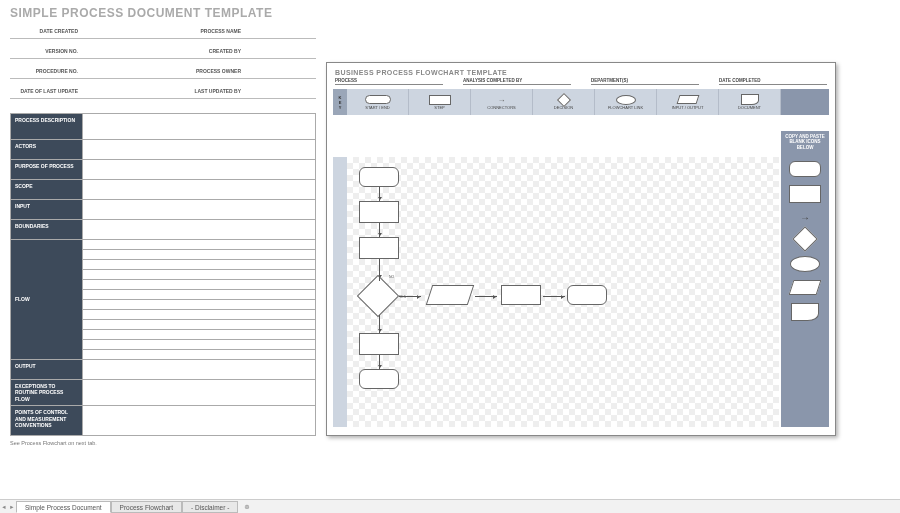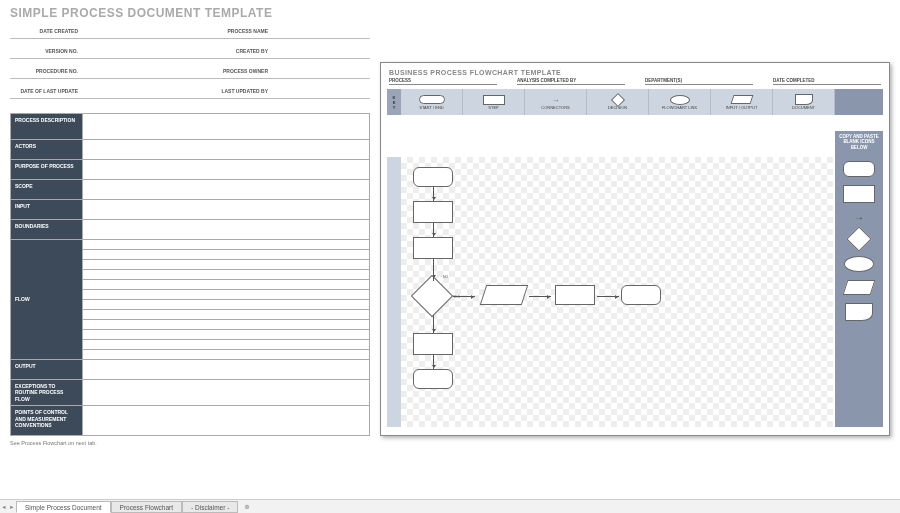--- a/index.html
+++ b/index.html
@@ -1,19 +1,19 @@
 <!DOCTYPE html>
 <html><head>
 <meta charset="utf-8">
 <style>
 *{box-sizing:border-box;margin:0;padding:0}
 body{font-family:Arial,sans-serif;font-size:6px;background:#fff;width:900px;height:513px;position:relative;overflow:hidden}
 .page{display:flex;gap:10px;padding:6px 10px}
 .title{font-size:12px;font-weight:700;color:#aaa;letter-spacing:.5px;margin-bottom:4px}
-.left{width:360px}
+.left{width:306px}
 .meta{width:100%;border-collapse:collapse}
 .meta td{border-bottom:1px solid #bbb;height:14px;padding:1px 2px;font-size:5px;color:#555}
 .meta td.lbl{text-align:right;width:70px;font-weight:700}
 .meta td.lbl2{text-align:right;width:90px;font-weight:700}
 .gap{height:14px}
 .form{width:100%;border-collapse:collapse;border:1px solid #888;table-layout:fixed}
 .form td{border:1px solid #aaa;vertical-align:top}
 .form td.side{background:#3d4a5a;color:#fff;font-size:5px;font-weight:700;padding:3px 4px;width:72px;line-height:1.3}
 .form td.cell{background:#fff;height:20px}
 .form tr.flow td.cell{height:10px;border-top:1px solid #ccc}

